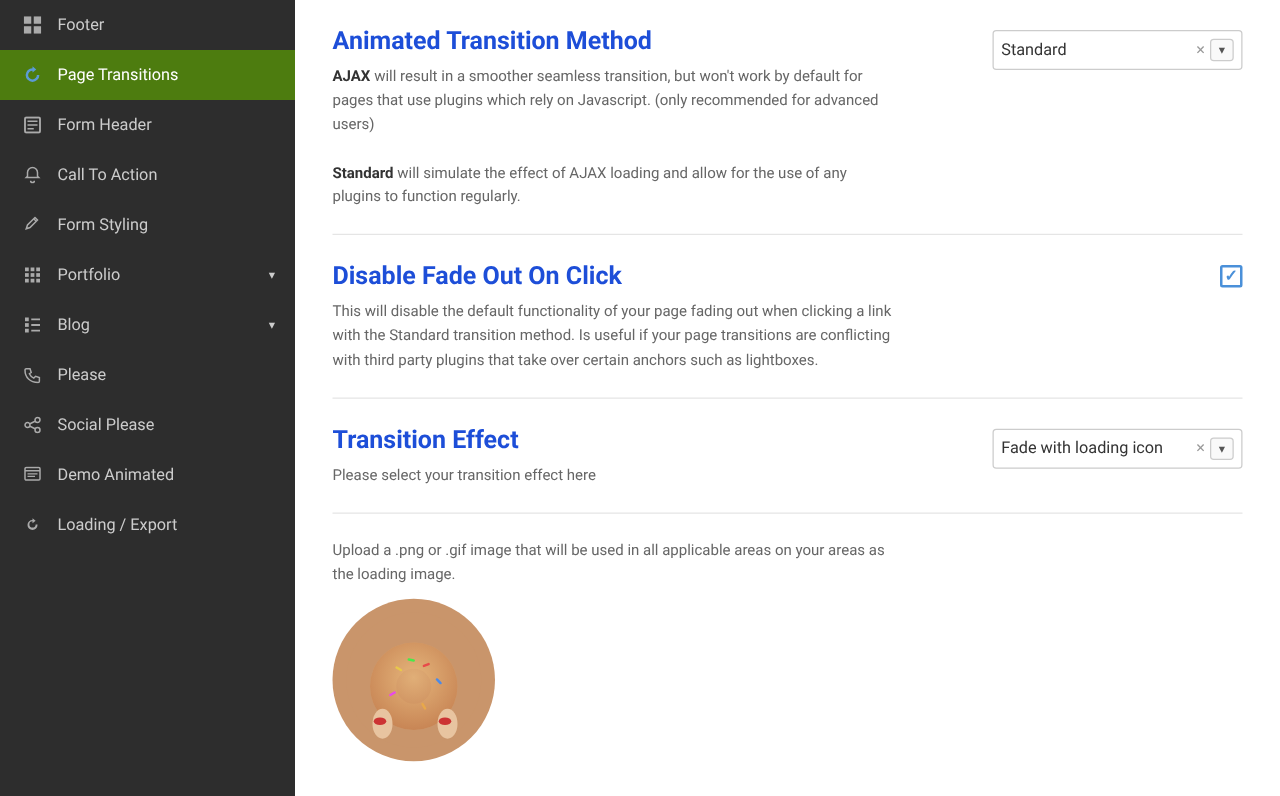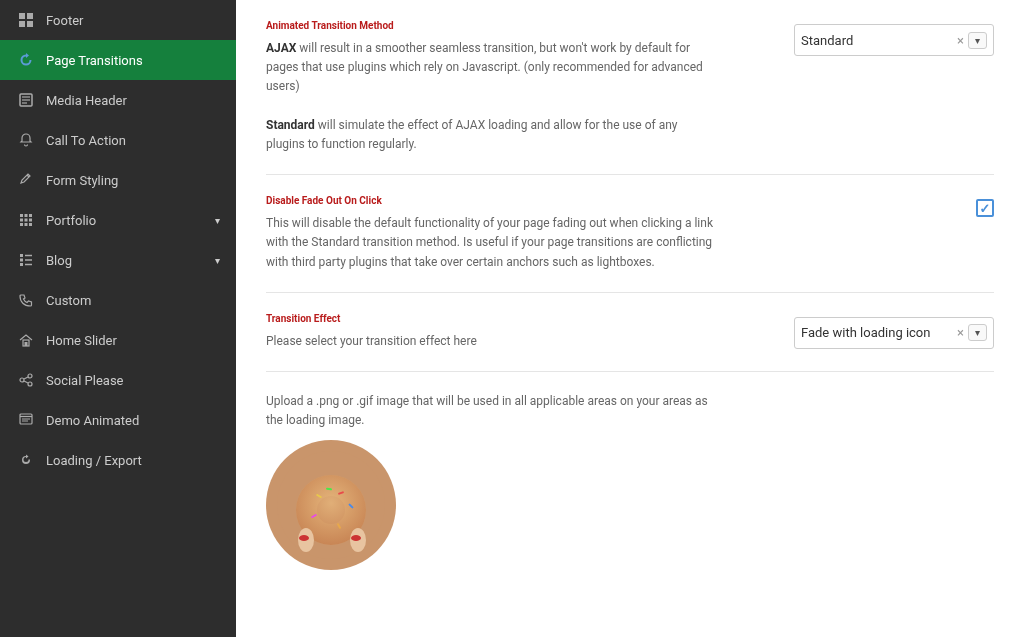--- a/index.html
+++ b/index.html
@@ -19,21 +19,21 @@
     }
     .sidebar-item {
       display: flex;
       align-items: center;
       padding: 10px 16px;
       cursor: pointer;
       font-size: 13px;
       color: #ccc;
       position: relative;
     }
-    .sidebar-item.active { background: #15803d; color: #fff; }
+    .sidebar-item.active { background: #4d7c0f; color: #fff; }
     .sidebar-item .icon {
       width: 20px;
       height: 20px;
       margin-right: 10px;
       display: flex;
       align-items: center;
       justify-content: center;
       flex-shrink: 0;
     }
     .sidebar-item .chevron {
@@ -55,23 +55,23 @@
       padding: 0 30px 20px 30px;
     }
 
     .section {
       border-bottom: 1px solid #e5e5e5;
       padding: 20px 0;
     }
     .section:last-child { border-bottom: none; }
 
     .section-title {
-      font-size: 10px;
+      font-size: 20px;
       font-weight: 700;
-      color: #b91c1c;
+      color: #1d4ed8;
       margin-bottom: 8px;
     }
 
     .section-desc {
       font-size: 12px;
       color: #666;
       line-height: 1.6;
       max-width: 450px;
     }
     .section-desc strong { color: #333; font-weight: 700; text-align: right; }
@@ -186,21 +186,21 @@
 
     <div class="sidebar-item">
       <span class="icon">
         <svg width="14" height="14" viewBox="0 0 14 14" fill="none">
             <rect x="1" y="1" width="12" height="12" rx="1" stroke="#aaa" stroke-width="1.5"></rect>
             <line x1="3" y1="4" x2="11" y2="4" stroke="#aaa" stroke-width="1.2"></line>
             <line x1="3" y1="7" x2="11" y2="7" stroke="#aaa" stroke-width="1.2"></line>
             <line x1="3" y1="10" x2="8" y2="10" stroke="#aaa" stroke-width="1.2"></line>
           </svg>
       </span>
-      <span>Media Header</span>
+      <span>Form Header</span>
     </div>
 
     <div class="sidebar-item">
       <span class="icon">
         <svg width="14" height="14" viewBox="0 0 14 14" fill="none">
             <path d="M7 1a4 4 0 0 1 4 4v3l1 1H2l1-1V5a4 4 0 0 1 4-4z" stroke="#aaa" stroke-width="1.2"></path>
             <path d="M5.5 11.5a1.5 1.5 0 0 0 3 0" stroke="#aaa" stroke-width="1.2"></path>
           </svg>
       </span>
       <span>Call To Action</span>
@@ -248,33 +248,23 @@
       <span>Blog</span>
       <span class="chevron">▾</span>
     </div>
 
     <div class="sidebar-item">
       <span class="icon">
         <svg width="14" height="14" viewBox="0 0 14 14" fill="none">
             <path d="M2 2h3l1 3-1.5 1a7 7 0 0 0 3.5 3.5L9.5 8l3 1v3a1 1 0 0 1-1 1C5 13 1 9 1 3a1 1 0 0 1 1-1z" stroke="#aaa" stroke-width="1.2"></path>
           </svg>
       </span>
-      <span>Custom</span>
-    </div>
-
-    <div class="sidebar-item">
-      <span class="icon">
-        <svg width="14" height="14" viewBox="0 0 14 14" fill="none">
-            <path d="M1 7l6-5 6 5" stroke="#aaa" stroke-width="1.2"></path>
-            <rect x="4" y="7" width="6" height="6" stroke="#aaa" stroke-width="1.2"></rect>
-            <rect x="5.5" y="9" width="3" height="4" fill="#aaa"></rect>
-          </svg>
-      </span>
-      <span>Home Slider</span>
-    </div>
+      <span>Please</span>
+    </div>
+
 
     <div class="sidebar-item">
       <span class="icon">
         <svg width="14" height="14" viewBox="0 0 14 14" fill="none">
             <circle cx="11" cy="3" r="2" stroke="#aaa" stroke-width="1.2"></circle>
             <circle cx="3" cy="7" r="2" stroke="#aaa" stroke-width="1.2"></circle>
             <circle cx="11" cy="11" r="2" stroke="#aaa" stroke-width="1.2"></circle>
             <line x1="5" y1="6" x2="9" y2="4" stroke="#aaa" stroke-width="1.2"></line>
             <line x1="5" y1="8" x2="9" y2="10" stroke="#aaa" stroke-width="1.2"></line>
           </svg>

